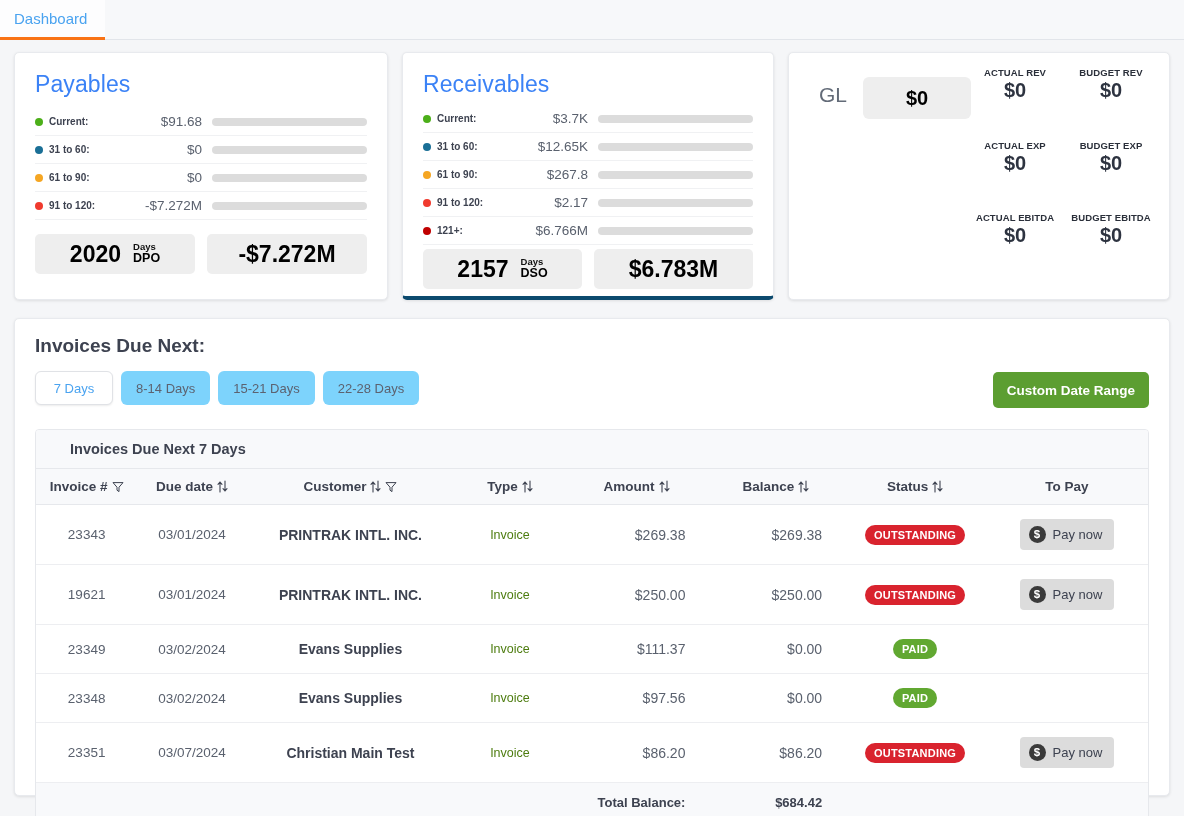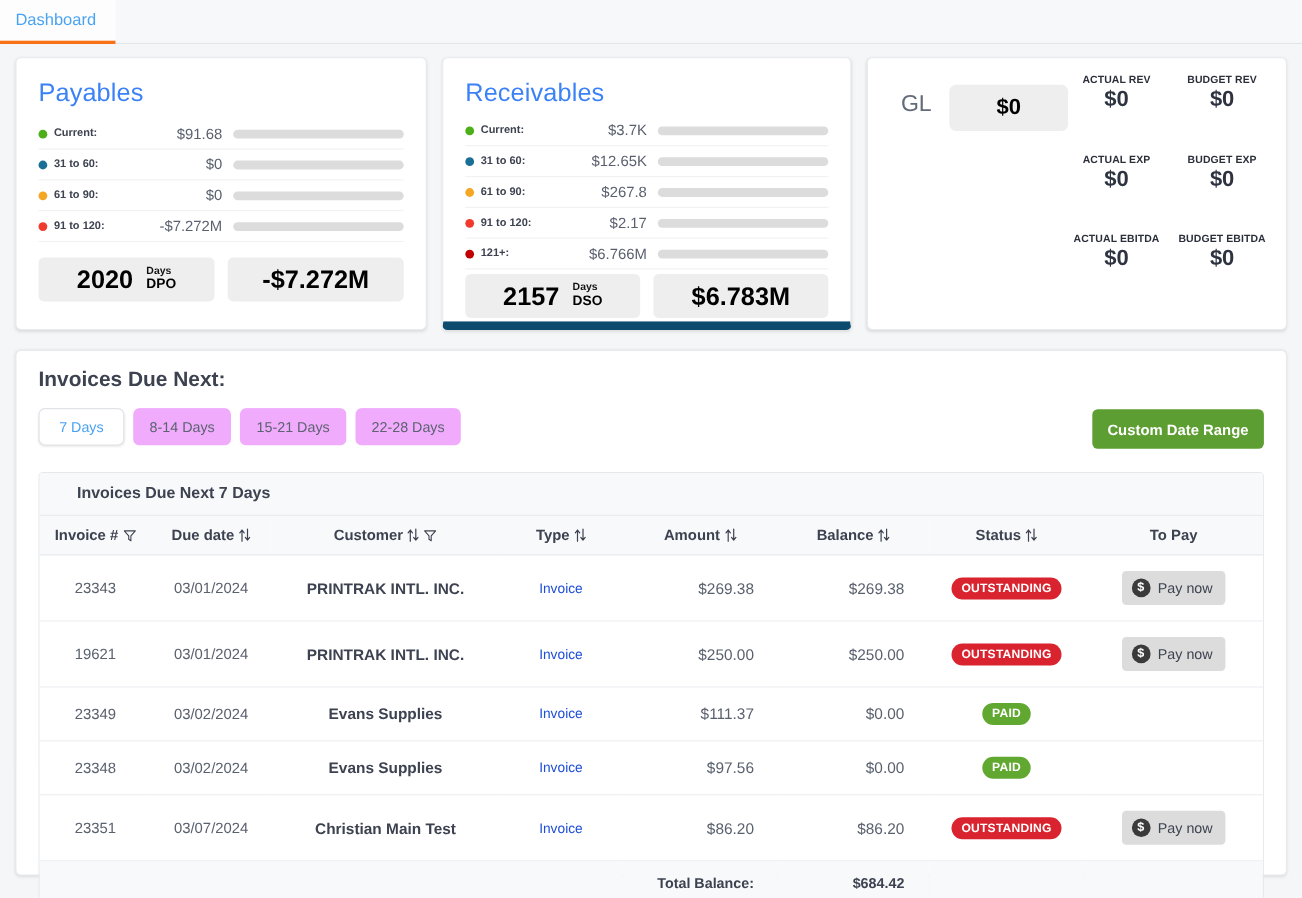--- a/index.html
+++ b/index.html
@@ -38,21 +38,21 @@
     align-items: flex-start;
   }
   .card {
     background: #ffffff;
     border: 1px solid #e8eaee;
     border-radius: 5px;
     box-shadow: 0 1px 3px rgba(0,0,0,.10);
     position: relative;
   }
   .card.payables { width: 376px; height: 248px; padding: 18px 20px 14px 20px; }
-  .card.receivables { width: 374px; height: 248px; padding: 18px 20px 20px 20px; border-bottom: 8px solid #0c4a6e; }
+  .card.receivables { width: 374px; height: 248px; padding: 18px 20px 20px 20px; border-bottom: 4px solid #0c4a6e; }
   .card.gl { width: 382px; height: 248px; padding: 14px 16px; }
 
   .card-title {
     font-size: 23px;
     font-weight: 400;
     color: #3b82f6;
     margin-bottom: 10px;
     letter-spacing: .1px;
   }
   .card.receivables .card-title { margin-bottom: 7px; }
@@ -138,21 +138,21 @@
     height: 478px;
   }
   .invoices-title {
     font-size: 19px; font-weight: 700; color: #3d4250;
     margin-bottom: 14px;
   }
   .filter-bar { display: flex; align-items: center; gap: 8px; position: relative; }
   .chip {
     height: 34px; min-width: 78px;
     border-radius: 6px;
-    background: #f0abfc;
+    background: #7dd3fc;
     border: 1px solid transparent;
     display: flex; align-items: center; justify-content: center;
     font-size: 13px; color: #5c6270;
     padding: 0 14px;
     cursor: pointer;
   }
   .chip.active {
     background: #ffffff;
     border: 1px solid #e0e2e6;
     color: #4aa3f0;
@@ -194,21 +194,21 @@
 
   tbody td {
     border-bottom: 1px solid #edeef1;
     font-size: 13.5px;
     color: #5a616e;
     padding: 14px 8px;
     text-align: center;
     background: #fff;
   }
   td.customer { font-weight: 700; color: #3d4250; font-size: 14px; }
-  td.type { color: #1d4ed8; font-size: 12.5px; }
+  td.type { color: #4d7c0f; font-size: 12.5px; }
   td.num { text-align: right; padding-right: 22px; color: #5a616e; font-size: 14px; }
 
   .badge {
     display: inline-block;
     border-radius: 11px;
     color: #fff;
     font-size: 11px; font-weight: 700;
     padding: 4px 9px;
     letter-spacing: .2px;
   }

